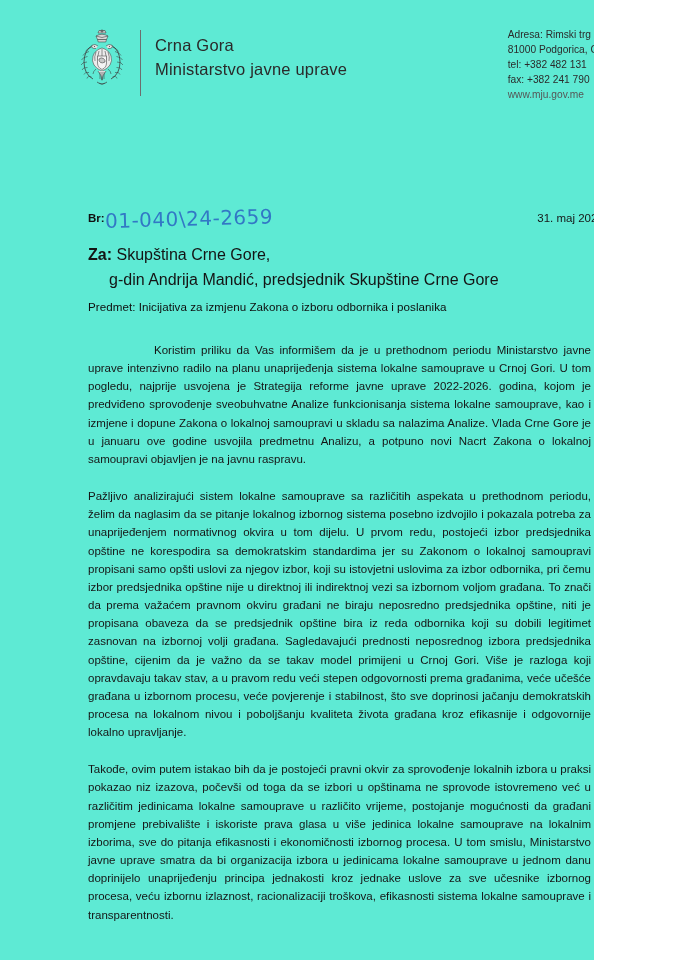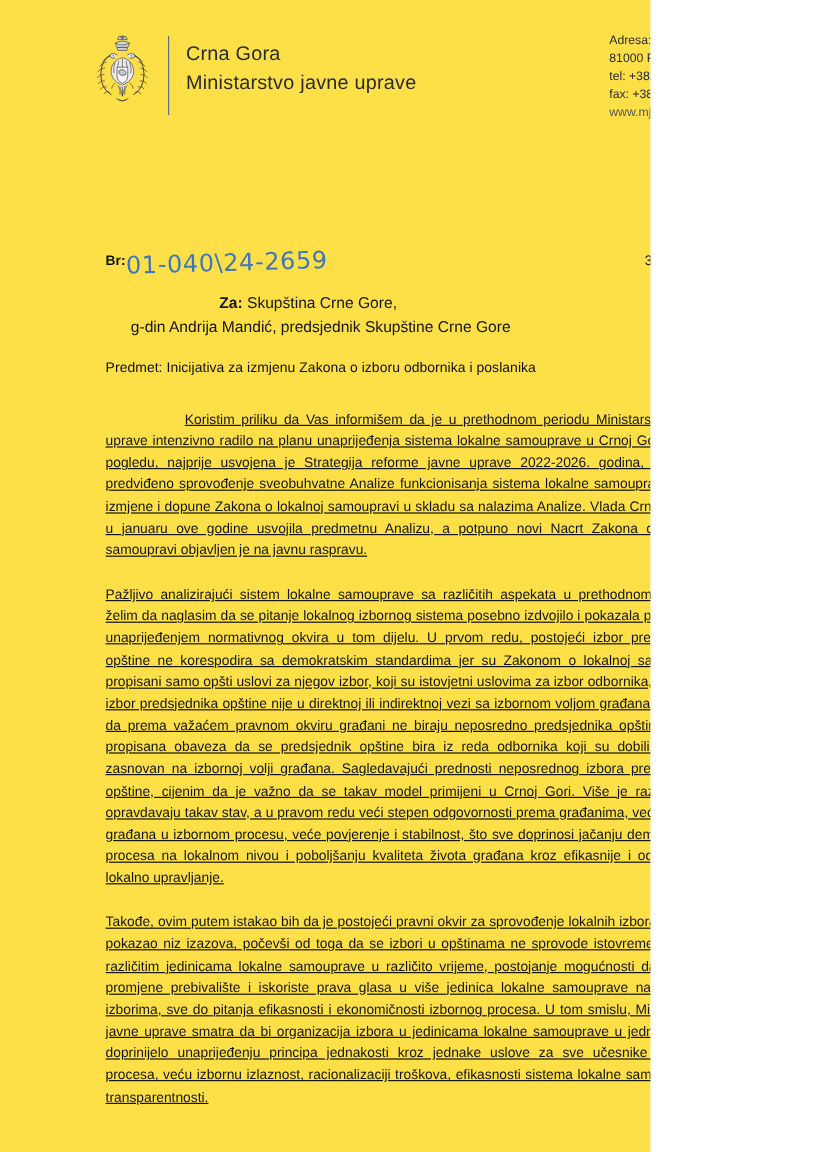--- a/index.html
+++ b/index.html
@@ -6,23 +6,23 @@
     margin: 0;
     padding: 0;
     background: #ffffff;
   }
   body {
     font-family: "Liberation Sans", sans-serif;
     color: #1a1a1a;
   }
   .page {
     position: relative;
-    width: 542px;
+    width: 594px;
     height: 960px;
-    background: #fde047;
+    background: #5eead4;
     overflow: hidden;
   }
 
   
   .letterhead {
     position: absolute;
     left: 0;
     top: 28px;
     width: 679px;
     display: flex;
@@ -112,24 +112,23 @@
     top: 6px;
     font-size: 11.5px;
     color: #161616;
   }
 
   
   .addressee {
     position: absolute;
     left: 88px;
     top: 243px;
-    font-size: 13px;
+    font-size: 16px;
     line-height: 1.55;
     color: #141414;
-    text-align: center;
   }
   .addressee b { font-weight: bold; }
   .addressee .ln2 { padding-left: 21px; }
 
   
   .subject {
     position: absolute;
     left: 88px;
     top: 300px;
     font-size: 11.6px;
@@ -151,21 +150,20 @@
     text-indent: 66px;
     margin: 0 0 20px 0;
     line-height: 1.5;
   }
   .para {
     font-size: 11.5px;
     color: #151515;
     text-align: justify;
     line-height: 1.58;
     margin: 0 0 19px 0;
-    text-decoration: underline;
   }
   .para.indent { text-indent: 66px; }
 </style>
 </head>
 <body>
 
 <div class="page">
 
   <div class="letterhead">
 

